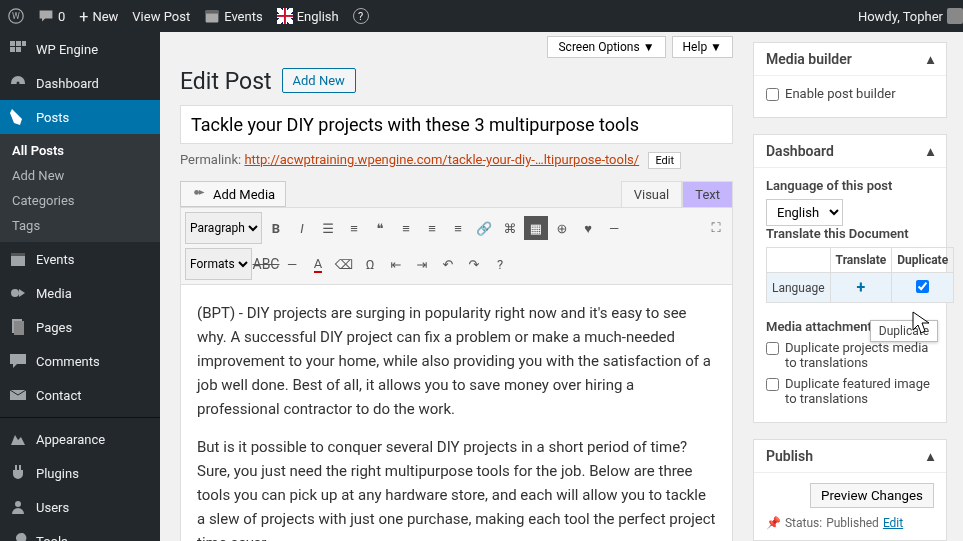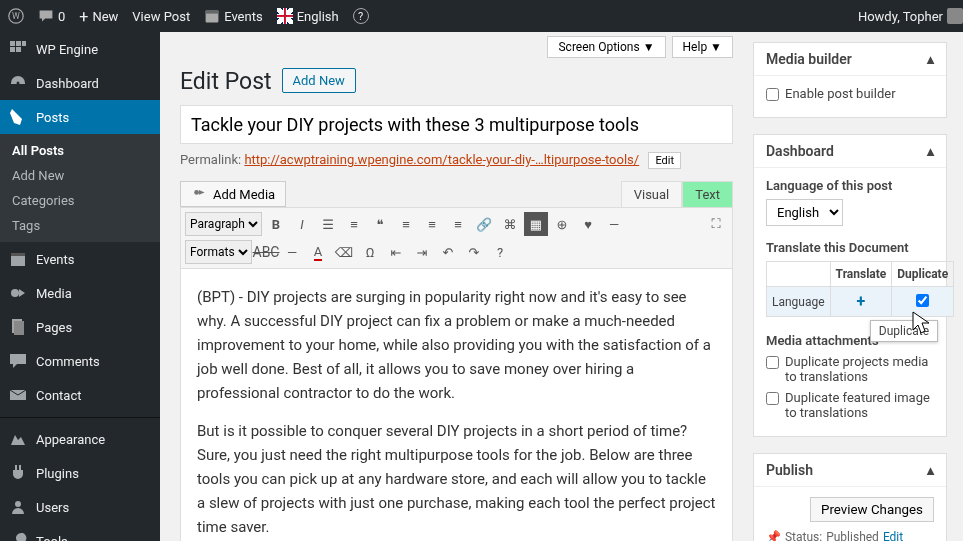--- a/index.html
+++ b/index.html
@@ -30,24 +30,24 @@
 .h1row { display:flex; align-items:flex-start; gap:10px; margin:10px 0; }
 .h1 { font-size:23px; font-weight:400; color:#23282d; }
 .addnew { border:1px solid #0071a1; color:#0071a1; background:#f3f5f6; padding:4px 10px; font-size:13px; border-radius:2px; cursor:pointer; }
 .titlebox { width:100%; padding:8px 10px; font-size:18px; border:1px solid #ddd; background:#fff; }
 .permalink { font-size:13px; color:#666; margin:8px 0 12px; }
 .permalink a { color:#c2410c; text-decoration:underline; }
 .permalink .editbtn { border:1px solid #ccc; background:#fff; padding:1px 6px; font-size:11px; margin-left:6px; cursor:pointer; }
 .mediarow { display:flex; align-items:center; margin-bottom:0; }
 .mediabtn { background:#f7f7f7; border:1px solid #ccc; padding:4px 10px; display:flex; align-items:center; gap:6px; cursor:pointer; font-size:13px; }
 .tabs { margin-left:auto; display:flex; }
-.tab { border:1px solid #ddd; border-bottom:none; padding:5px 12px; background:#86efac; cursor:pointer; font-size:13px; }
+.tab { border:1px solid #ddd; border-bottom:none; padding:5px 12px; background:#c4b5fd; cursor:pointer; font-size:13px; }
 .tab.act { background:#f5f5f5; }
 .toolbar { background:#f5f5f5; border:1px solid #ddd; border-top:1px solid #ddd; padding:4px; display:flex; flex-wrap:wrap; gap:2px; align-items:center; }
-.toolbar select { font-size:12px; height:24px; border:1px solid #ccc; }
+.toolbar select { font-size:12px; height:32px; border:1px solid #ccc; }
 .tbtn { width:24px; height:24px; display:flex; align-items:center; justify-content:center; cursor:pointer; color:#555; border:1px solid transparent; }
 .tbtn.dk { background:#555; color:#fff; }
 .editor { background:#fff; border:1px solid #ddd; border-top:none; padding:16px; font-size:15px; line-height:1.6; color:#333; }
 .editor p { margin-bottom:14px; }
 .rside { width:210px; padding:10px 16px 0 0; overflow:auto; }
 .box { background:#fff; border:1px solid #ddd; margin-bottom:16px; }
 .boxh { padding:8px 12px; font-weight:600; border-bottom:1px solid #eee; display:flex; justify-content:space-between; cursor:pointer; font-size:14px; }
 .boxb { padding:10px 12px; font-size:13px; }
 .chk { display:flex; align-items:flex-start; gap:6px; margin-bottom:6px; }
 .chk input { margin-top:2px; }
@@ -291,21 +291,21 @@
       </div>
 
       <div class="box">
         <div class="boxh">
             <span>Dashboard</span>
             <span>▴</span>
           </div>
         <div class="boxb">
           <div style="font-weight:600;margin-bottom:6px">Language of this post</div>
           <select class="langsel"><option>English</option></select>
-          <div style="font-weight:600;margin:14px 0 2px">Translate this Document</div>
+          <div style="font-weight:600;margin:0 0 2px">Translate this Document</div>
           <table class="ttbl">
             <tbody>
                 <tr>
                   <th></th>
                   <th>Translate</th>
                   <th>Duplicate</th>
                 </tr>
             <tr class="hl">
               <td>Language</td>
               <td><span class="plus">+</span></td>

